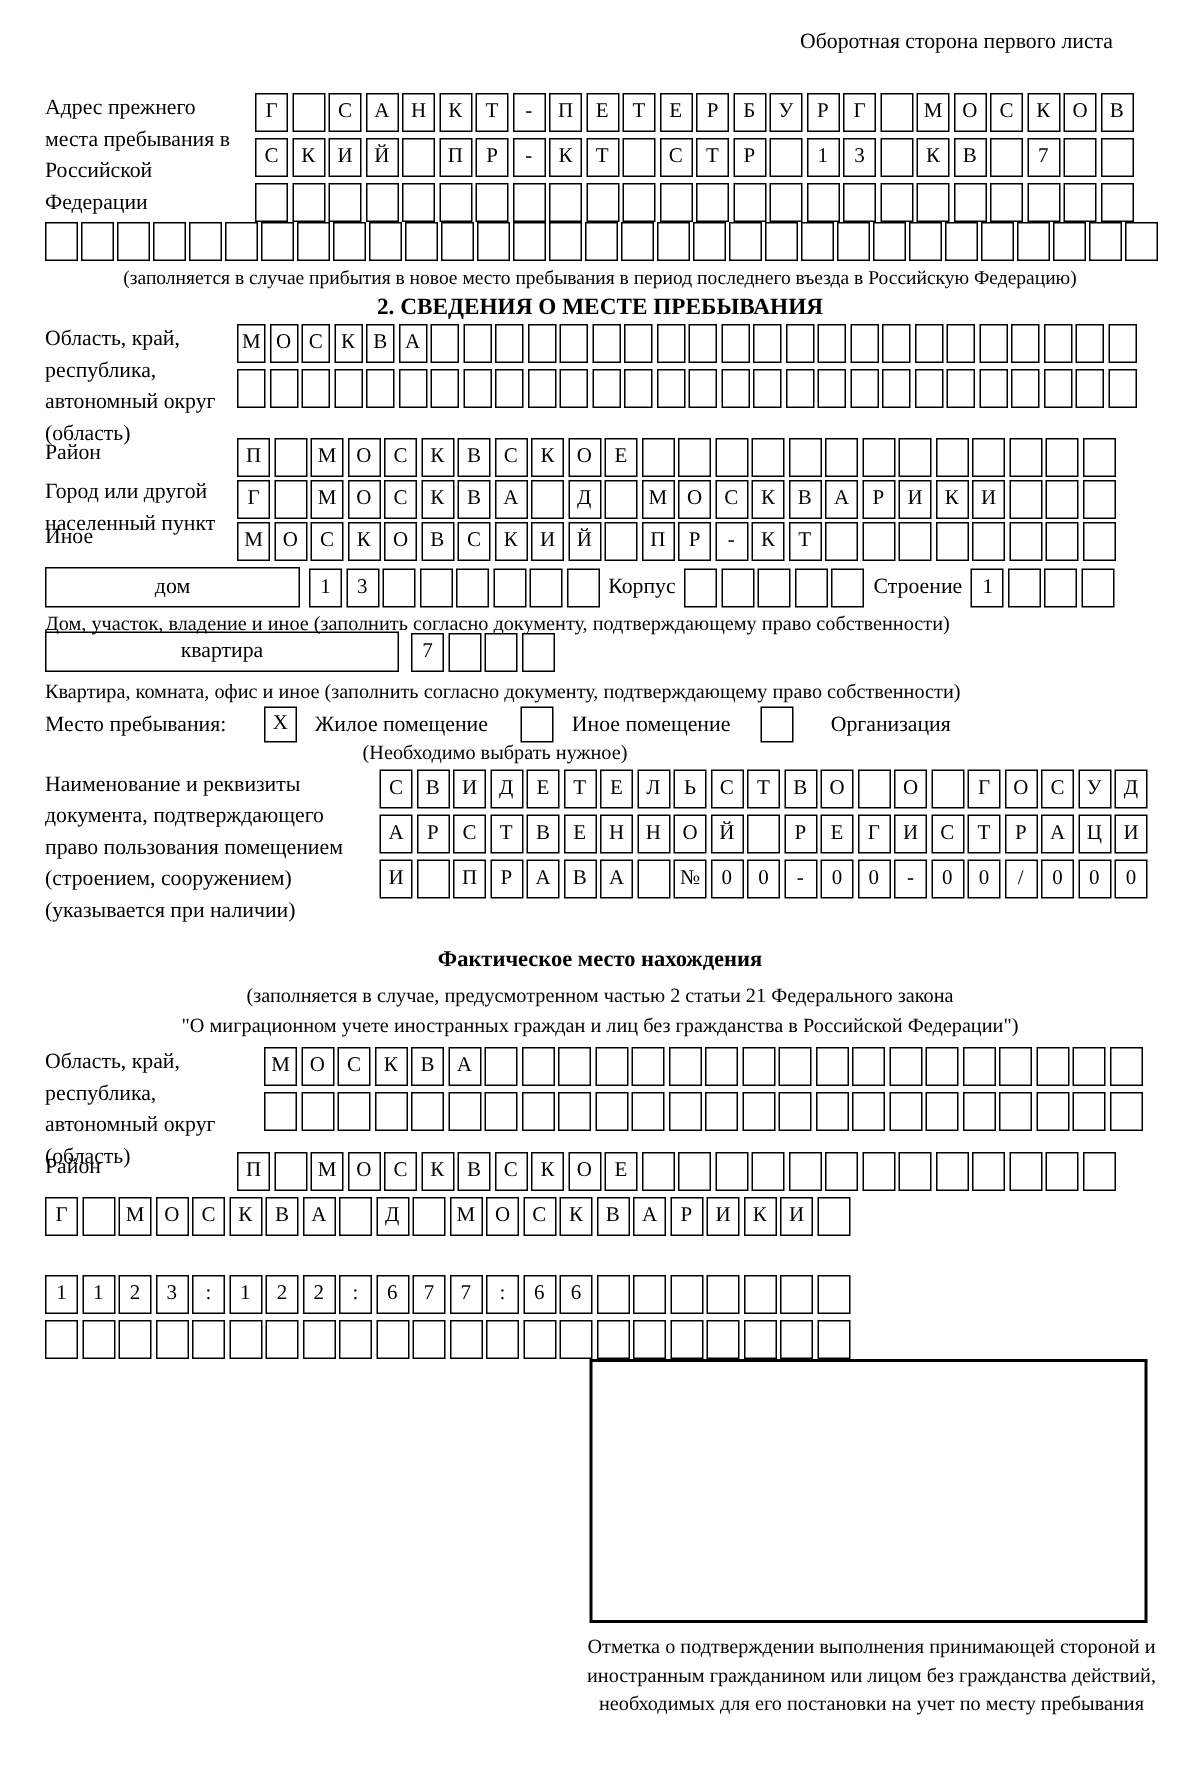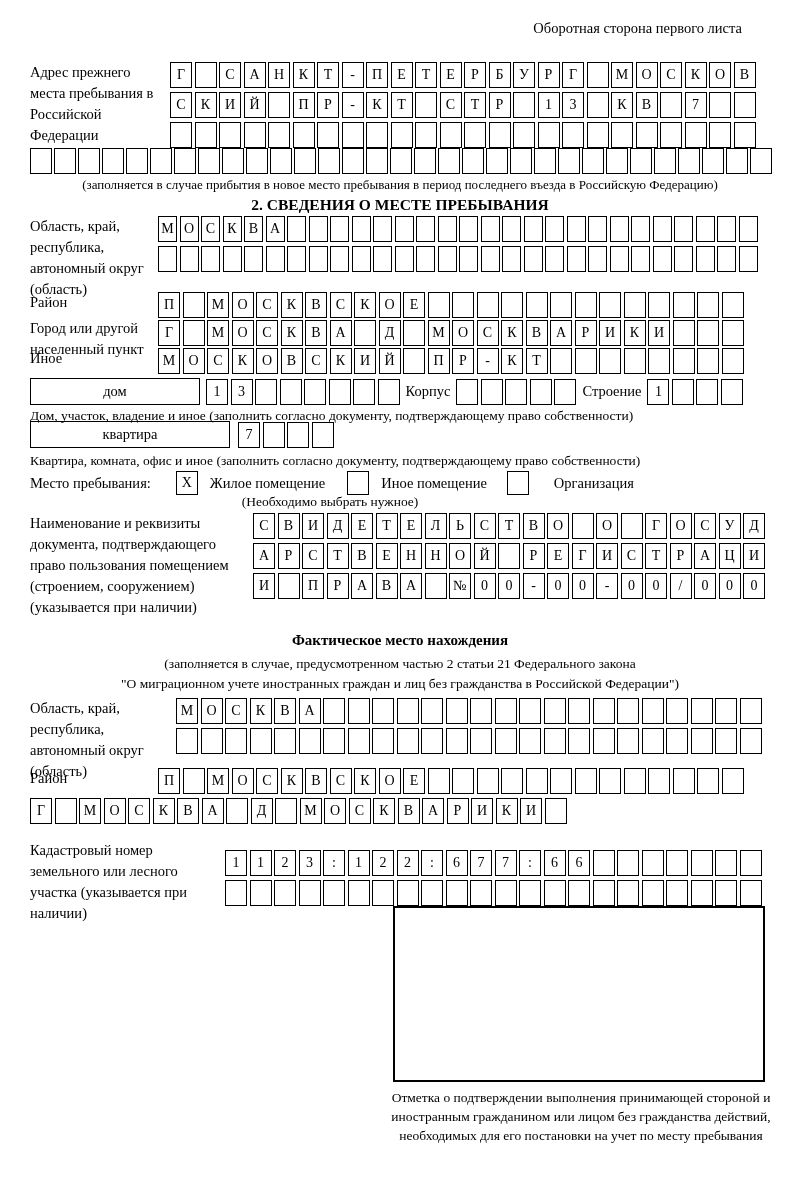--- a/index.html
+++ b/index.html
@@ -352,21 +352,21 @@
     <div class="boxrow">
         <span class="cell" style="width: 22px;">1</span>
         <span class="cell" style="width: 22px;"></span>
         <span class="cell" style="width: 22px;"></span>
         <span class="cell" style="width: 22px;"></span>
       </div>
   </div>
   <div class="abs note" style="top:408px; left:30px; font-size:13.5px;">Дом, участок, владение и иное (заполнить согласно документу, подтверждающему право собственности)</div>
 
   <div class="abs hrow" style="top:421px; left:30px;">
-    <div class="labelbox" style="width:200px; margin-right:8px;">квартира</div>
+    <div class="labelbox" style="width:236px; margin-right:8px;">квартира</div>
     <div class="boxrow">
         <span class="cell" style="width: 22px;">7</span>
         <span class="cell" style="width: 22px;"></span>
         <span class="cell" style="width: 22px;"></span>
         <span class="cell" style="width: 22px;"></span>
       </div>
   </div>
   <div class="abs note" style="top:453px; left:30px; font-size:13.5px;">Квартира, комната, офис и иное (заполнить согласно документу, подтверждающему право собственности)</div>
 
   <div class="abs note" style="top:494px; left:30px; width:600px; text-align:center; font-size:13.5px;">(Необходимо выбрать нужное)</div>
@@ -574,21 +574,20 @@
         <span class="cell" style="width: 22px;">А</span>
         <span class="cell" style="width: 22px;">Р</span>
         <span class="cell" style="width: 22px;">И</span>
         <span class="cell" style="width: 22px;">К</span>
         <span class="cell" style="width: 22px;">И</span>
         <span class="cell" style="width: 22px;"></span>
       </div>
   </div>
 
   <div class="abs fgroup" style="top:840px; left:30px;">
-    <div class="flabel" style="width:195px;">Кадастровый номер земельного или лесного участка (указывается при наличии)</div>
     <div class="rowcol" style="margin-top:10px;">
       <div class="boxrow">
           <span class="cell" style="width: 22px;">1</span>
           <span class="cell" style="width: 22px;">1</span>
           <span class="cell" style="width: 22px;">2</span>
           <span class="cell" style="width: 22px;">3</span>
           <span class="cell" style="width: 22px;">:</span>
           <span class="cell" style="width: 22px;">1</span>
           <span class="cell" style="width: 22px;">2</span>
           <span class="cell" style="width: 22px;">2</span>

